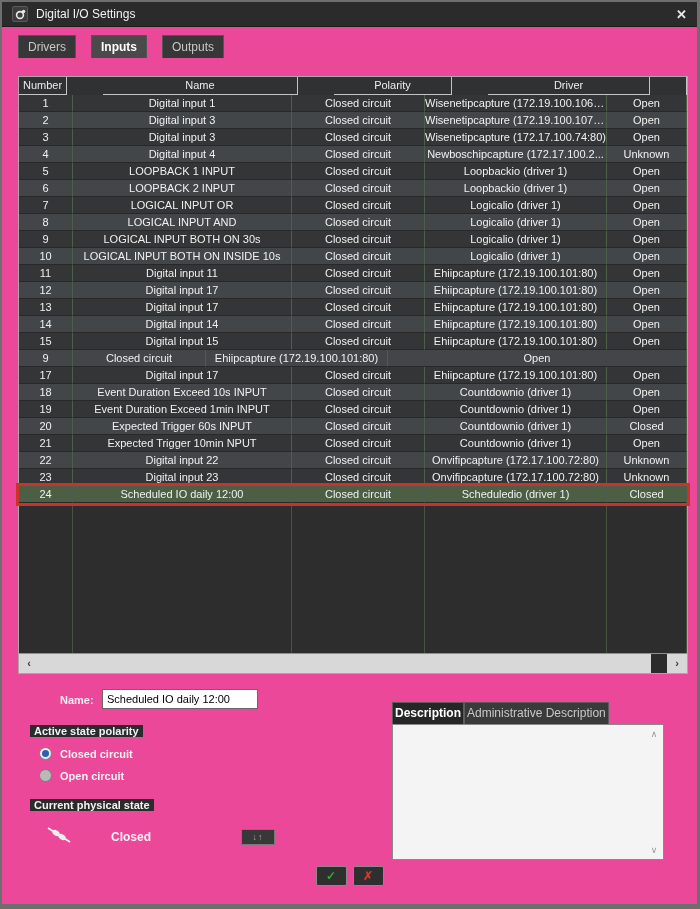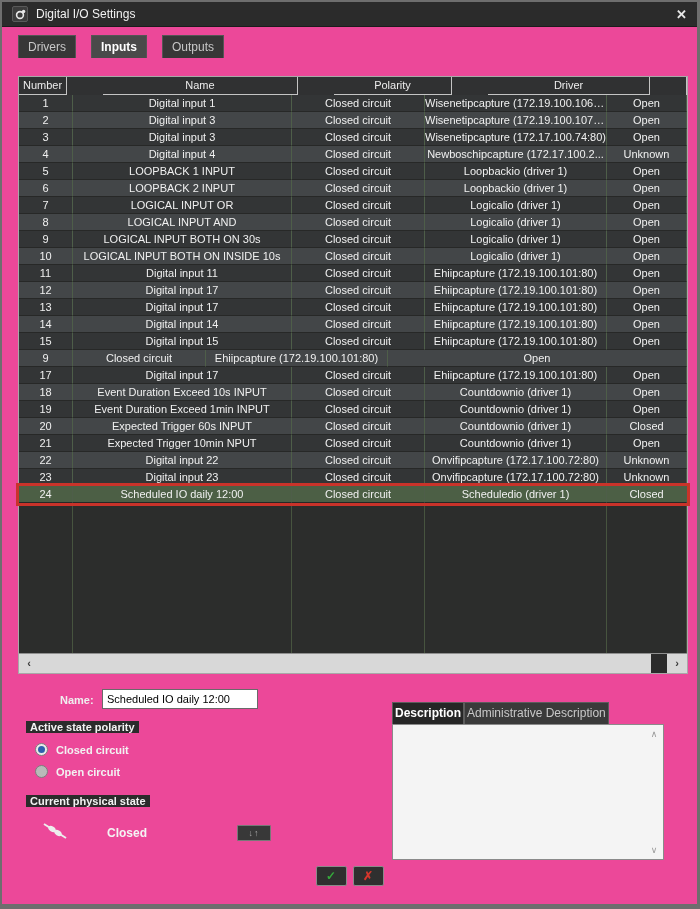--- a/index.html
+++ b/index.html
@@ -95,21 +95,21 @@
     position: absolute; left: 58px; top: 692px;
     color: #efefef; font-size: 11px; font-weight: bold;
   }
   .name-input {
     position: absolute; left: 100px; top: 687px; width: 156px; height: 20px;
     background: #ffffff; color: #000; border: 1px solid #6a6a6a;
     font-size: 11px; font-family: "Liberation Sans", sans-serif; padding: 0 4px;
   }
   
   .groupbox {
-    position: absolute; border: 1px solid #ec4899; border-radius: 13px;
+    position: absolute; border: 5px solid #ec4899; border-radius: 13px;
   }
   .groupbox .legend {
     position: absolute; top: -8px; left: 9px; background: #2b2b2b;
     padding: 0 4px; color: #f2f2f2; font-size: 11px; font-weight: bold;
   }
   .gb-polarity { left: 14px; top: 726px; width: 358px; height: 66px; }
   .gb-physical { left: 14px; top: 800px; width: 374px; height: 58px; }
   .radio-row {
     display: flex; align-items: center; margin: 0 0 9px 18px; cursor: pointer;
   }

